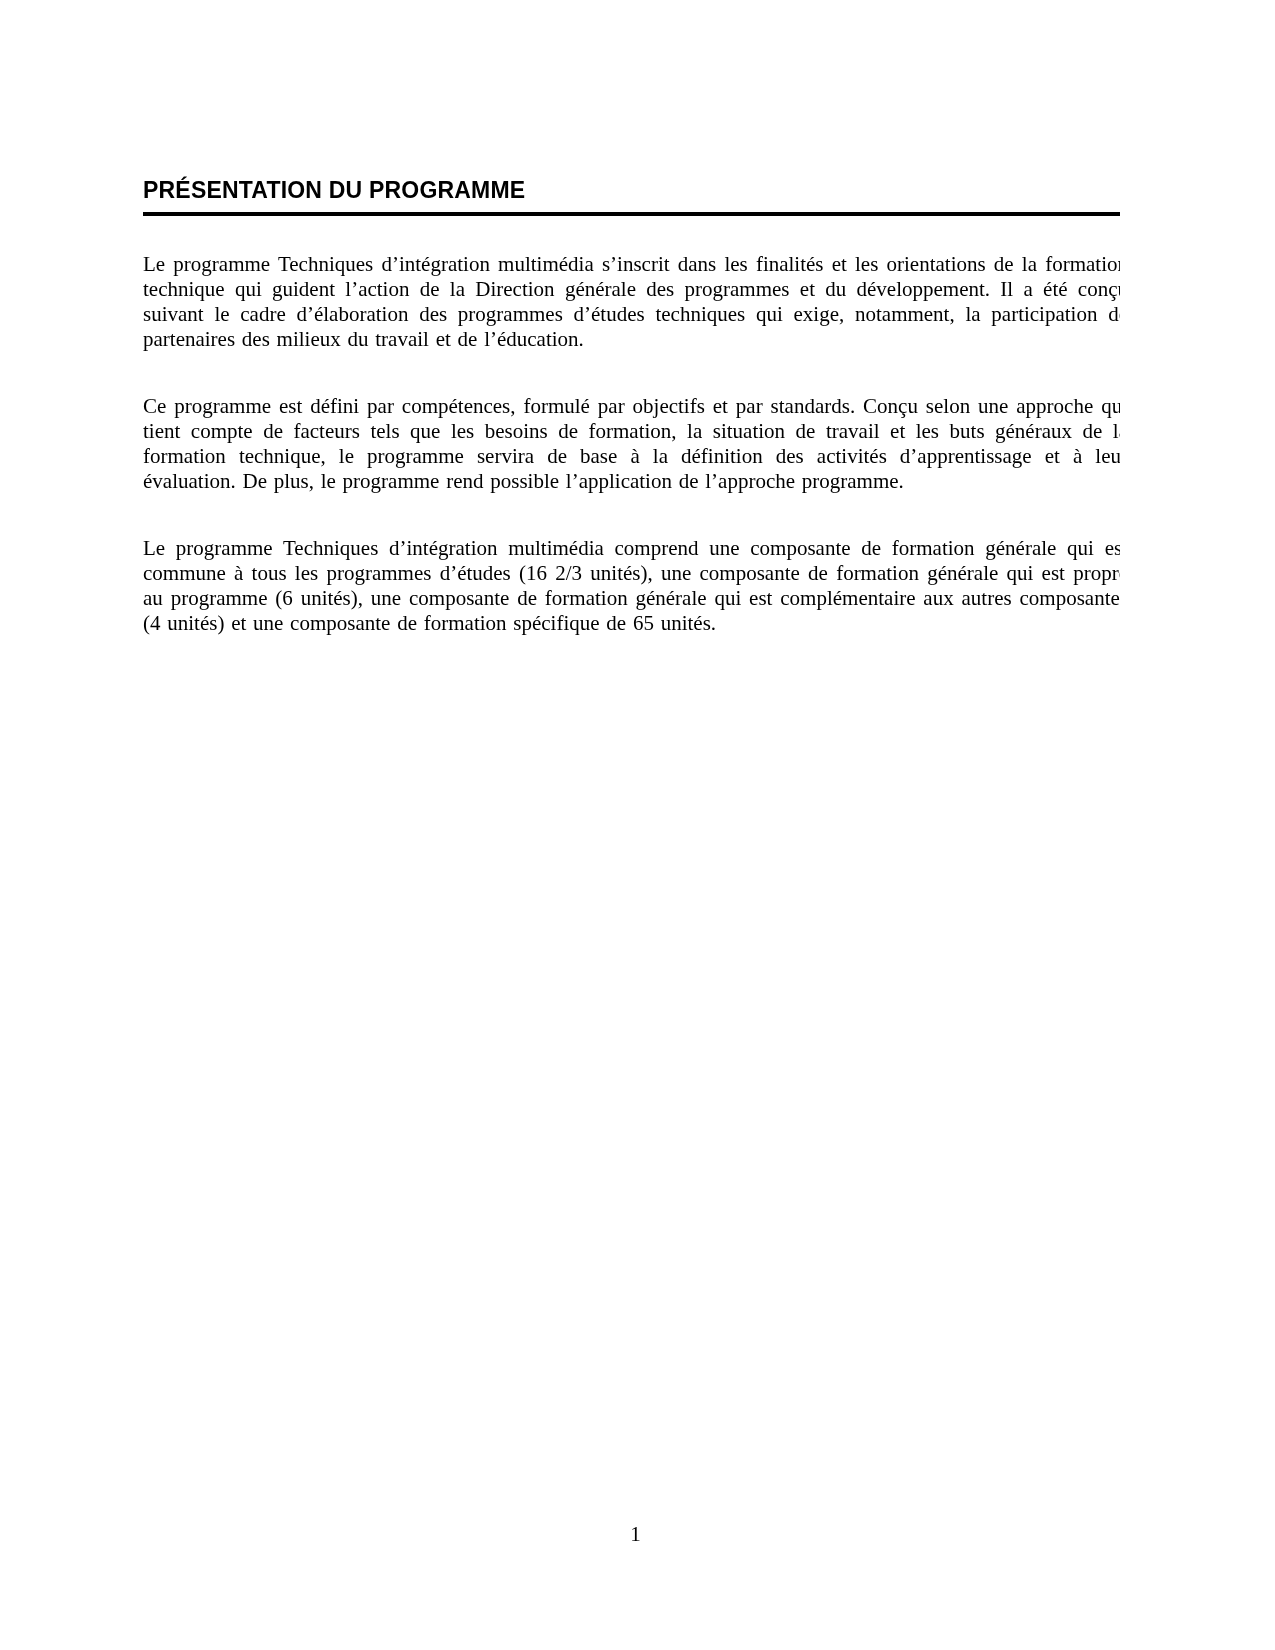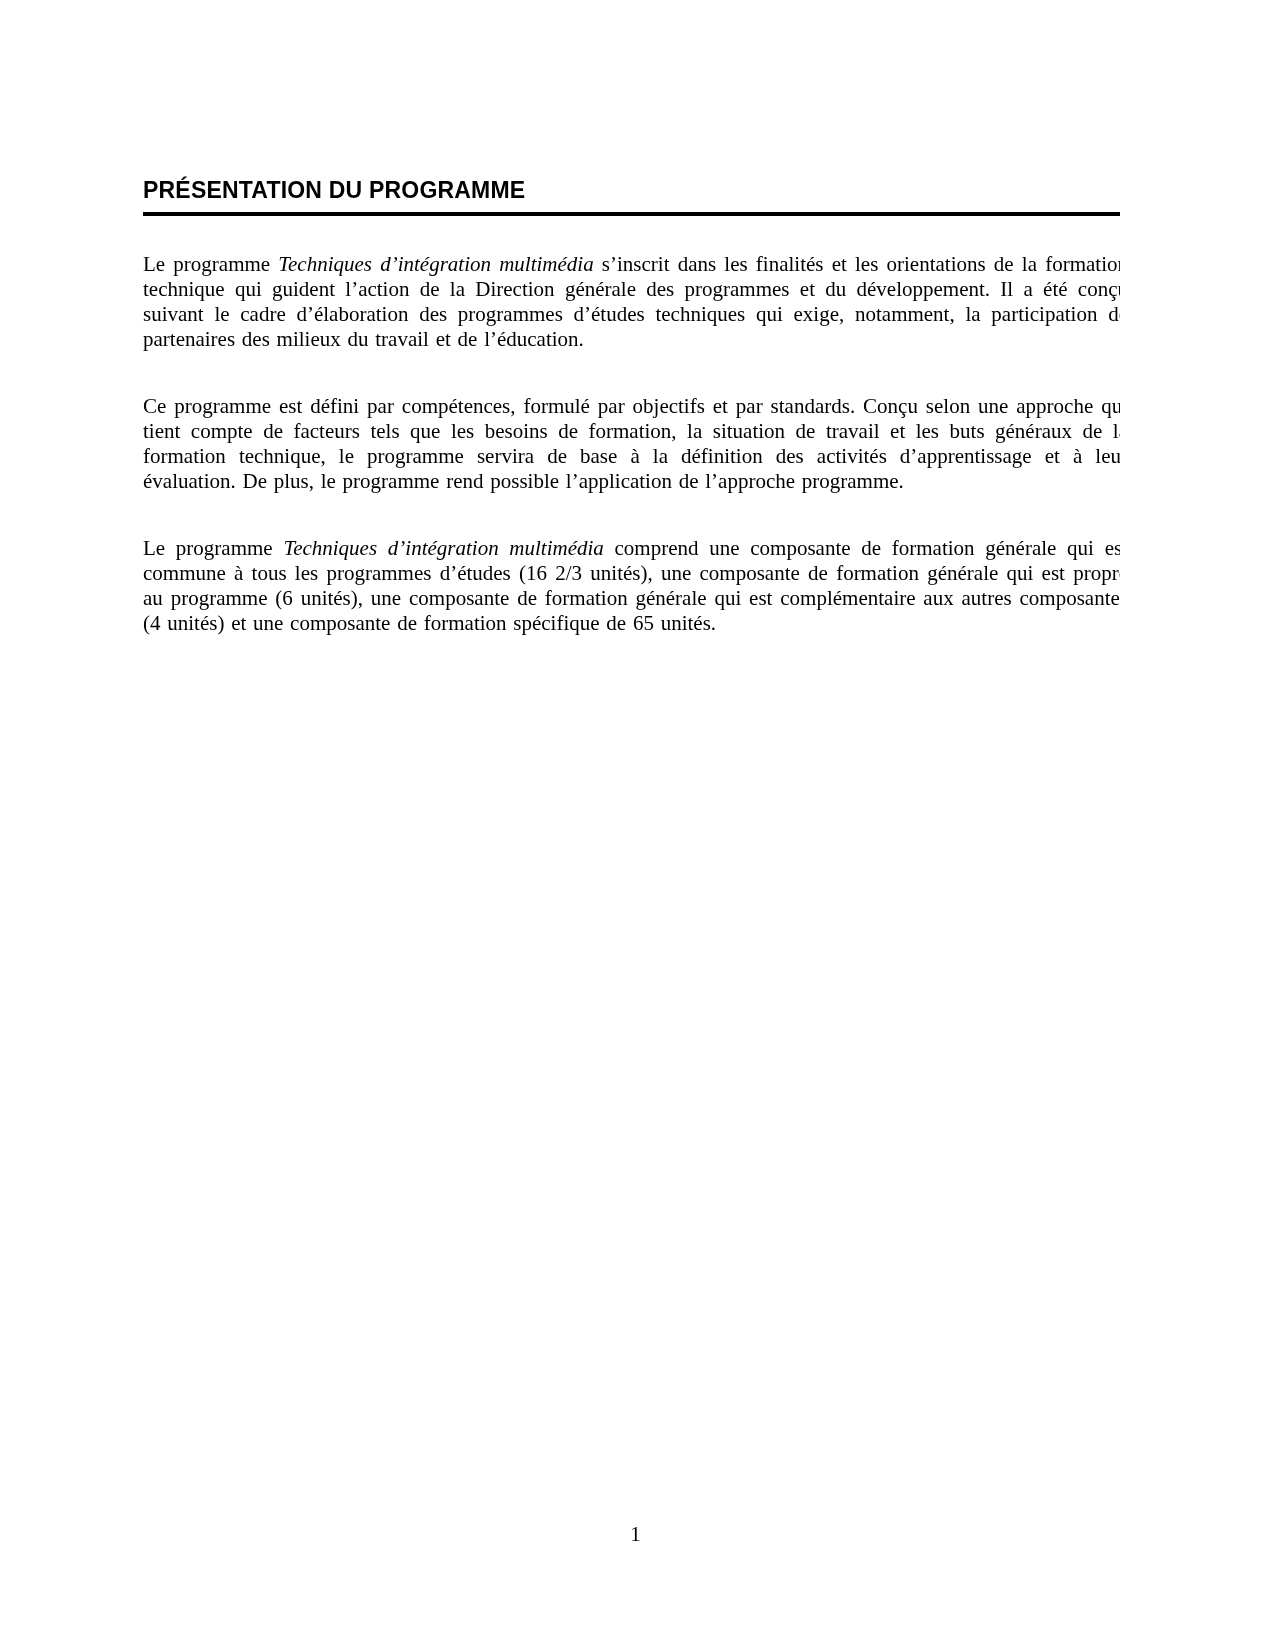--- a/index.html
+++ b/index.html
@@ -45,21 +45,20 @@
     word-spacing: 1.5px;
     color: #000000;
   }
   .doc-body p {
     margin: 0;
   }
   .doc-body p + p {
     margin-top: 42px;
   }
   .doc-body .italic {
-    font-style: italic;
   }
   .page-footer {
     position: absolute;
     left: 143px;
     top: 1522px;
     width: 985px;
     text-align: center;
     font-family: "Liberation Serif", serif;
     font-size: 21px;
     color: #000000;

